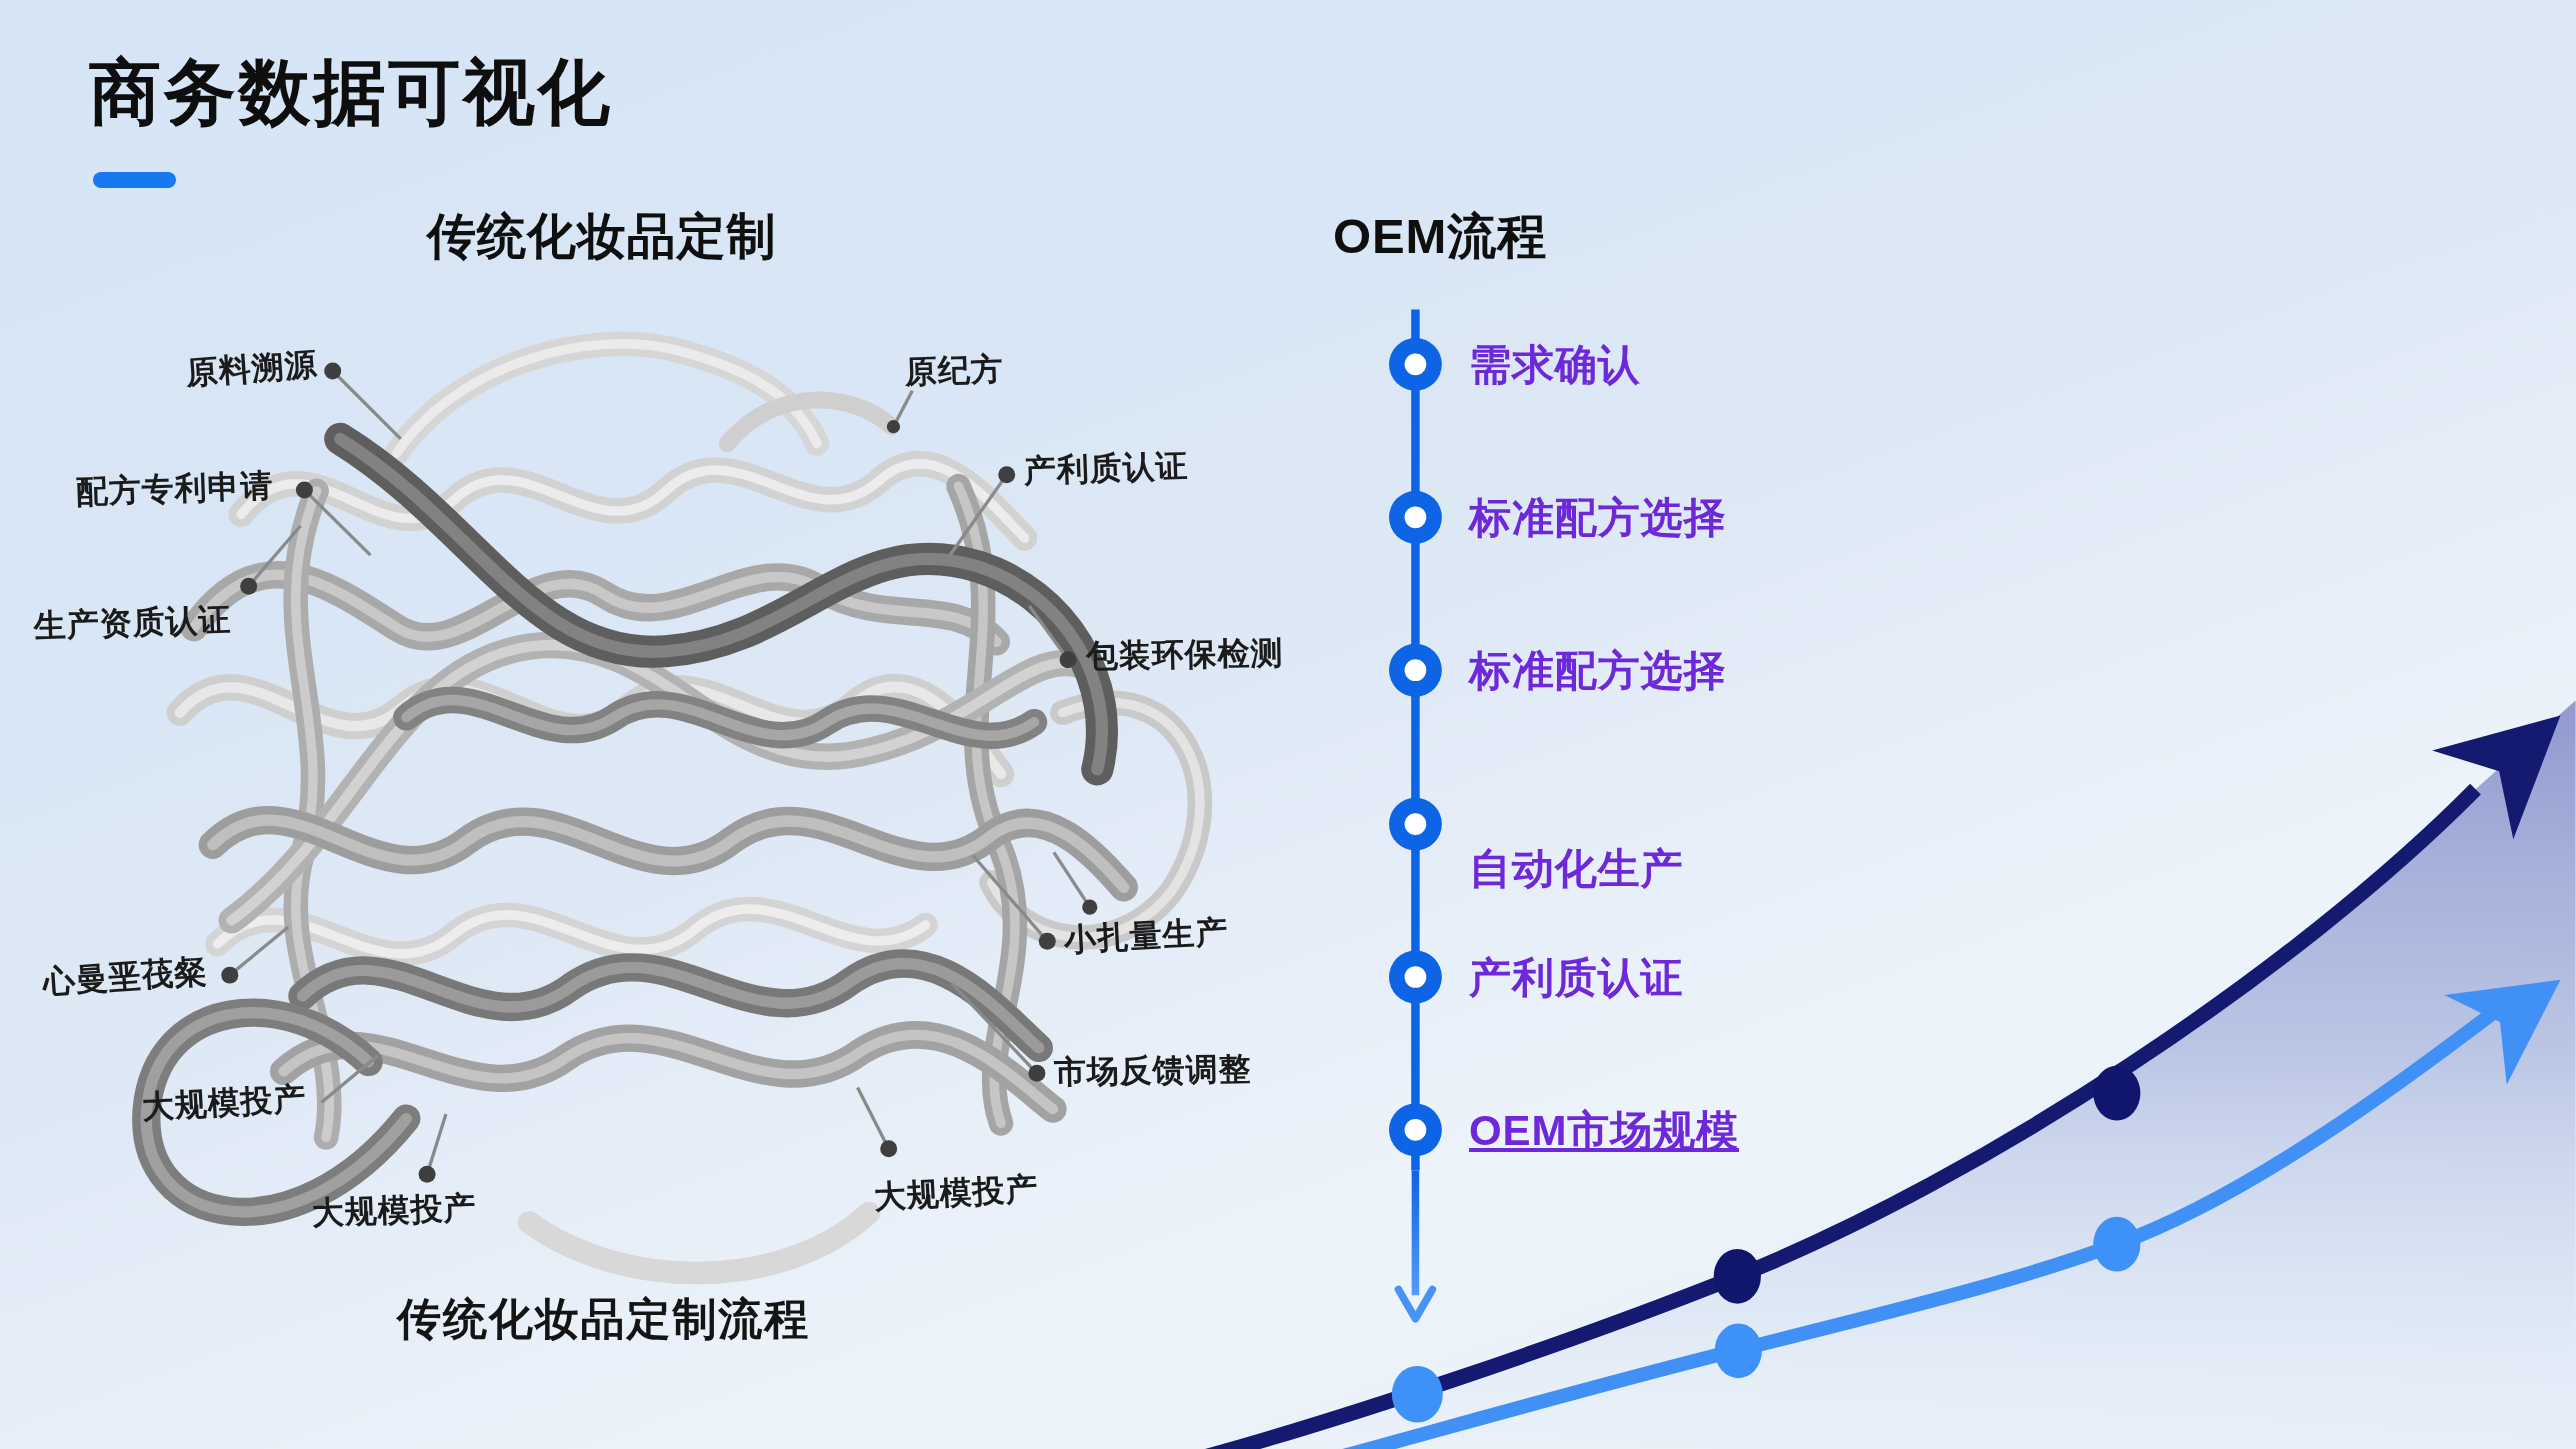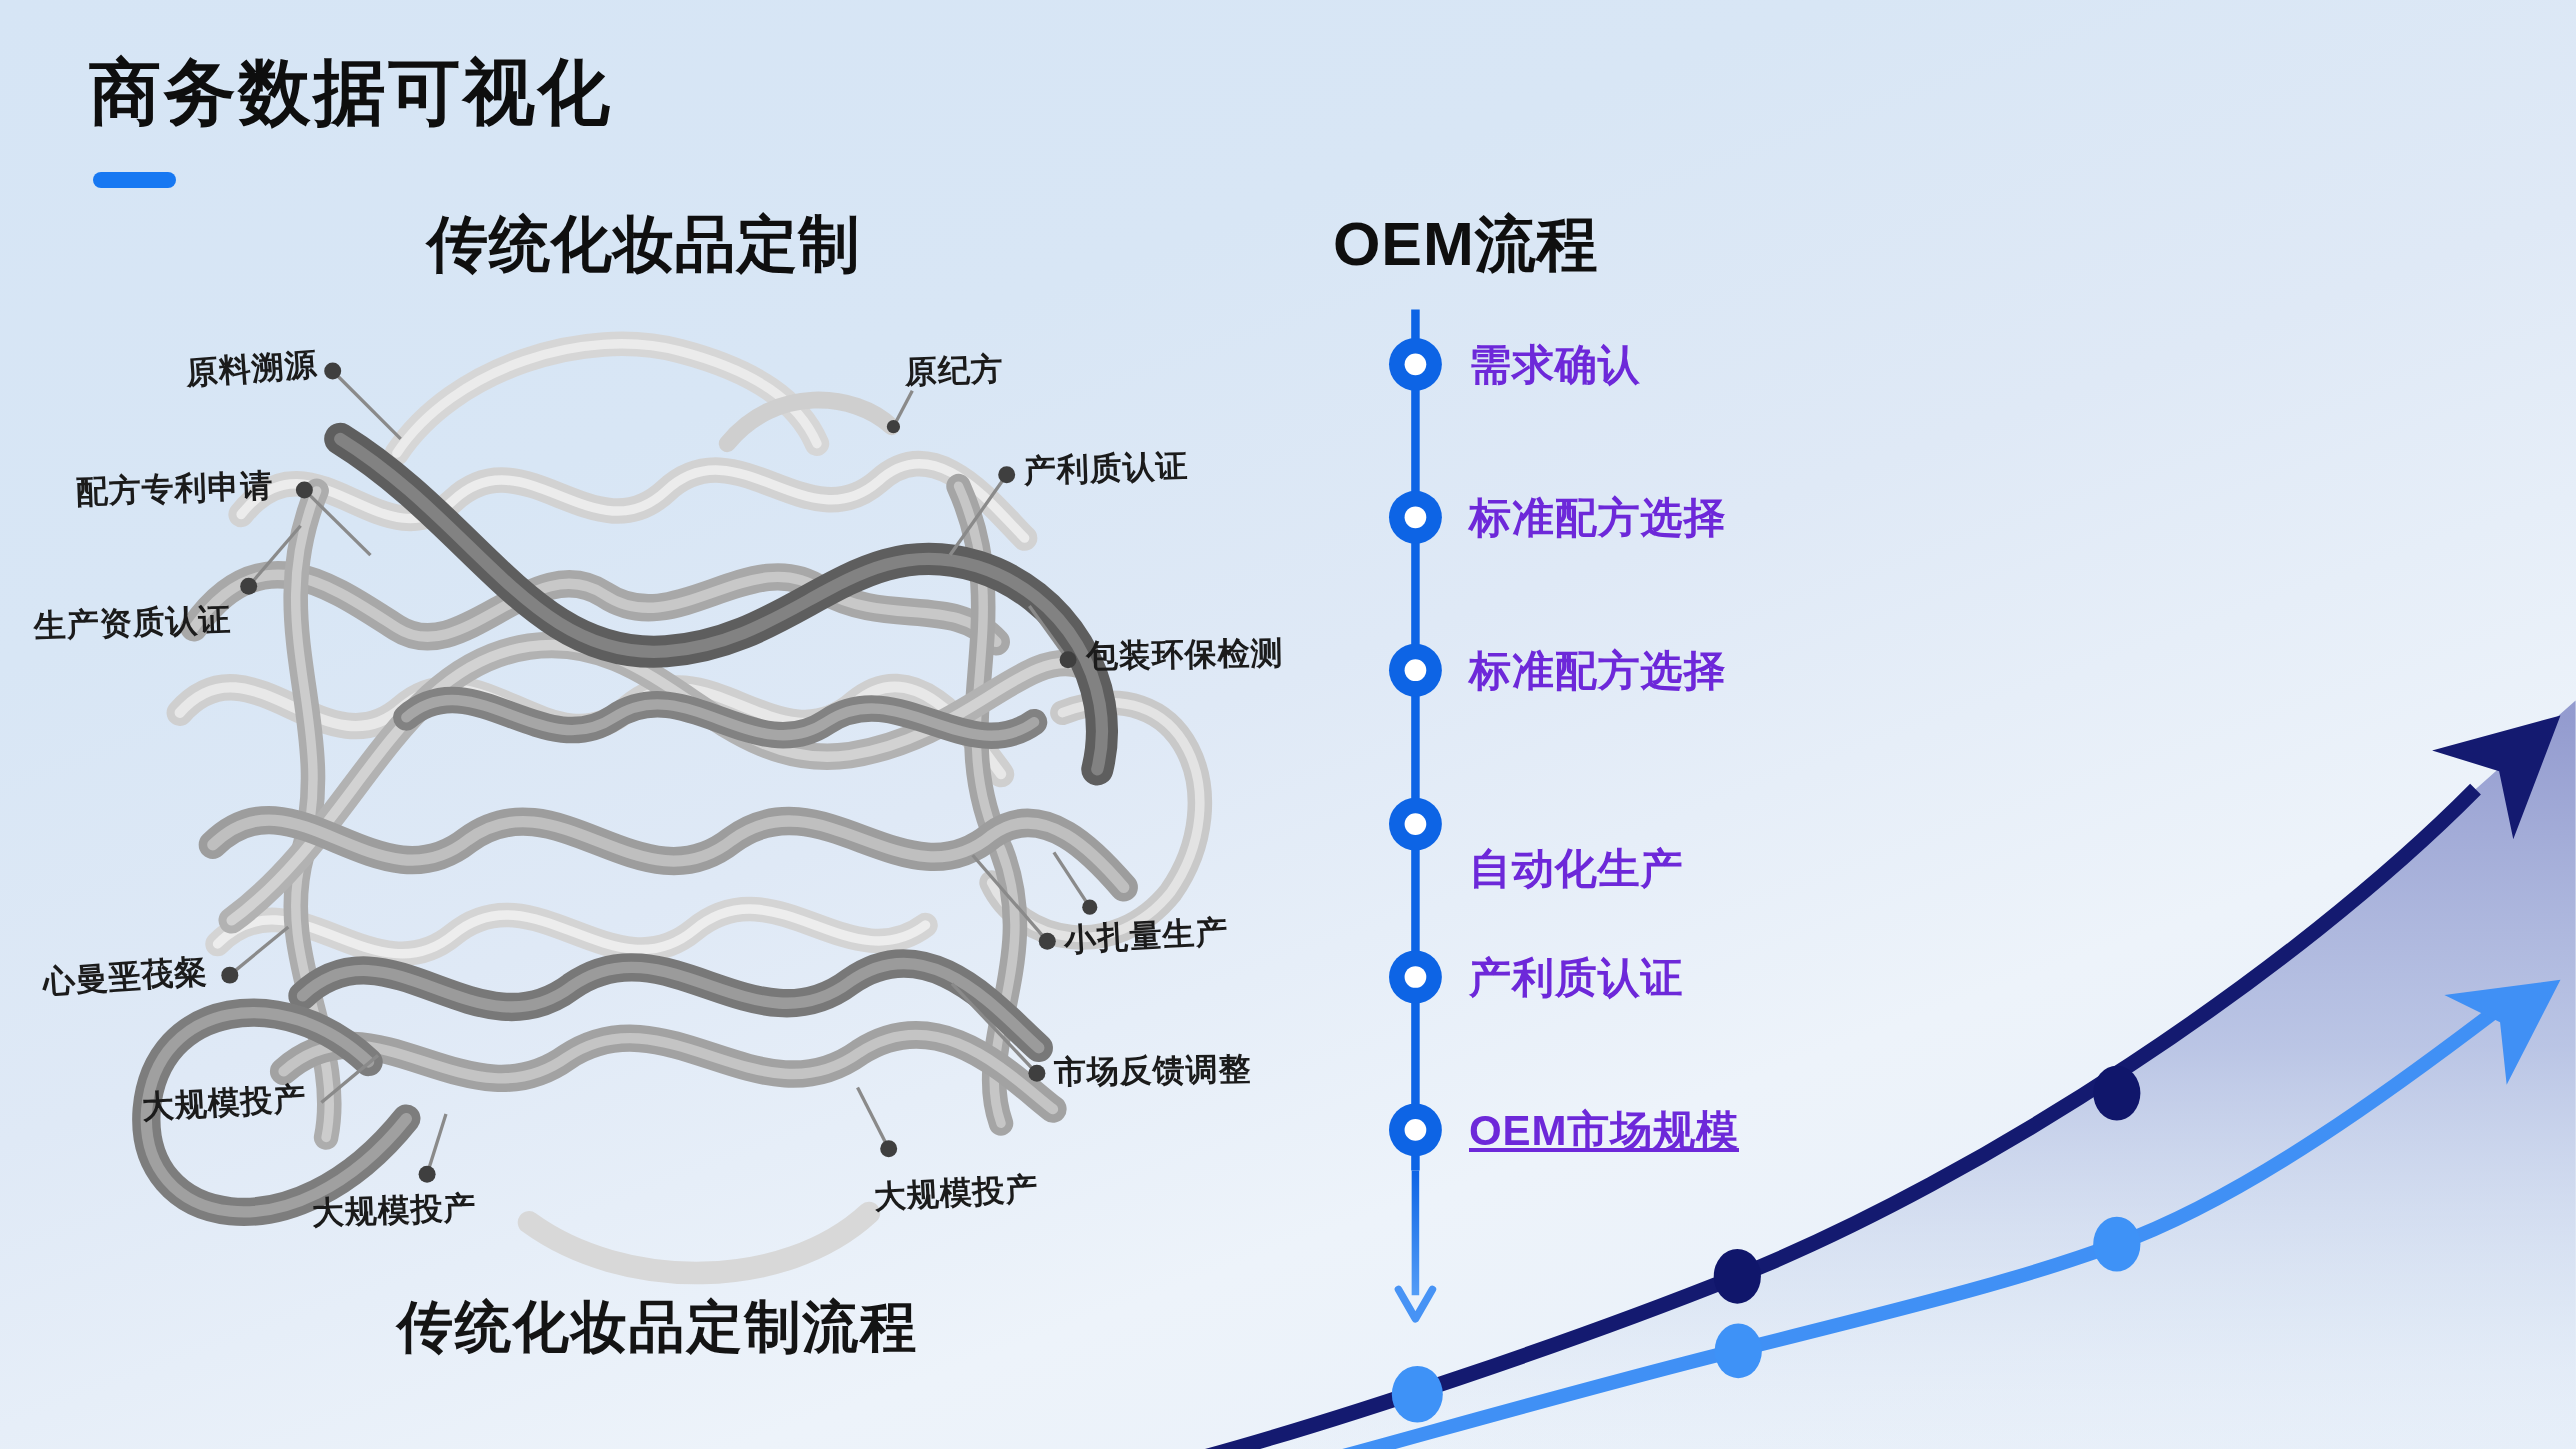--- a/index.html
+++ b/index.html
@@ -10,26 +10,26 @@
   }
   .abs{position:absolute;}
   #page-title{
     left:89px;top:45px;font-size:72px;font-weight:900;color:#0e0e0e;
     letter-spacing:2.8px;white-space:nowrap;
   }
   #title-underline{
     left:93px;top:172px;width:83px;height:16px;border-radius:8.5px;background:#1778F2;
   }
   .section-header{
-    font-size:61px;font-weight:900;color:#0f0f0f;white-space:nowrap;letter-spacing:0.9px;
+    font-size:49px;font-weight:900;color:#0f0f0f;white-space:nowrap;letter-spacing:0.9px;
   }
   #trad-header{left:427px;top:204px;}
   #oem-header{left:1333px;top:204px;}
   #trad-caption{
-    left:397px;top:1290px;font-size:56px;font-weight:900;color:#141414;white-space:nowrap;letter-spacing:1.9px;
+    left:397px;top:1290px;font-size:44px;font-weight:900;color:#141414;white-space:nowrap;letter-spacing:1.9px;
   }
   .klabel{
     position:absolute;font-size:32px;font-weight:600;color:#1b1b1b;white-space:nowrap;
     transform-origin:left center;letter-spacing:0.9px;
   }
   .oem-step{
     position:absolute;left:1469px;font-size:42px;font-weight:600;color:#6d28d9;white-space:nowrap;
     height:53px;line-height:53px;letter-spacing:0.9px;
   }
   svg{position:absolute;left:0;top:0;}

